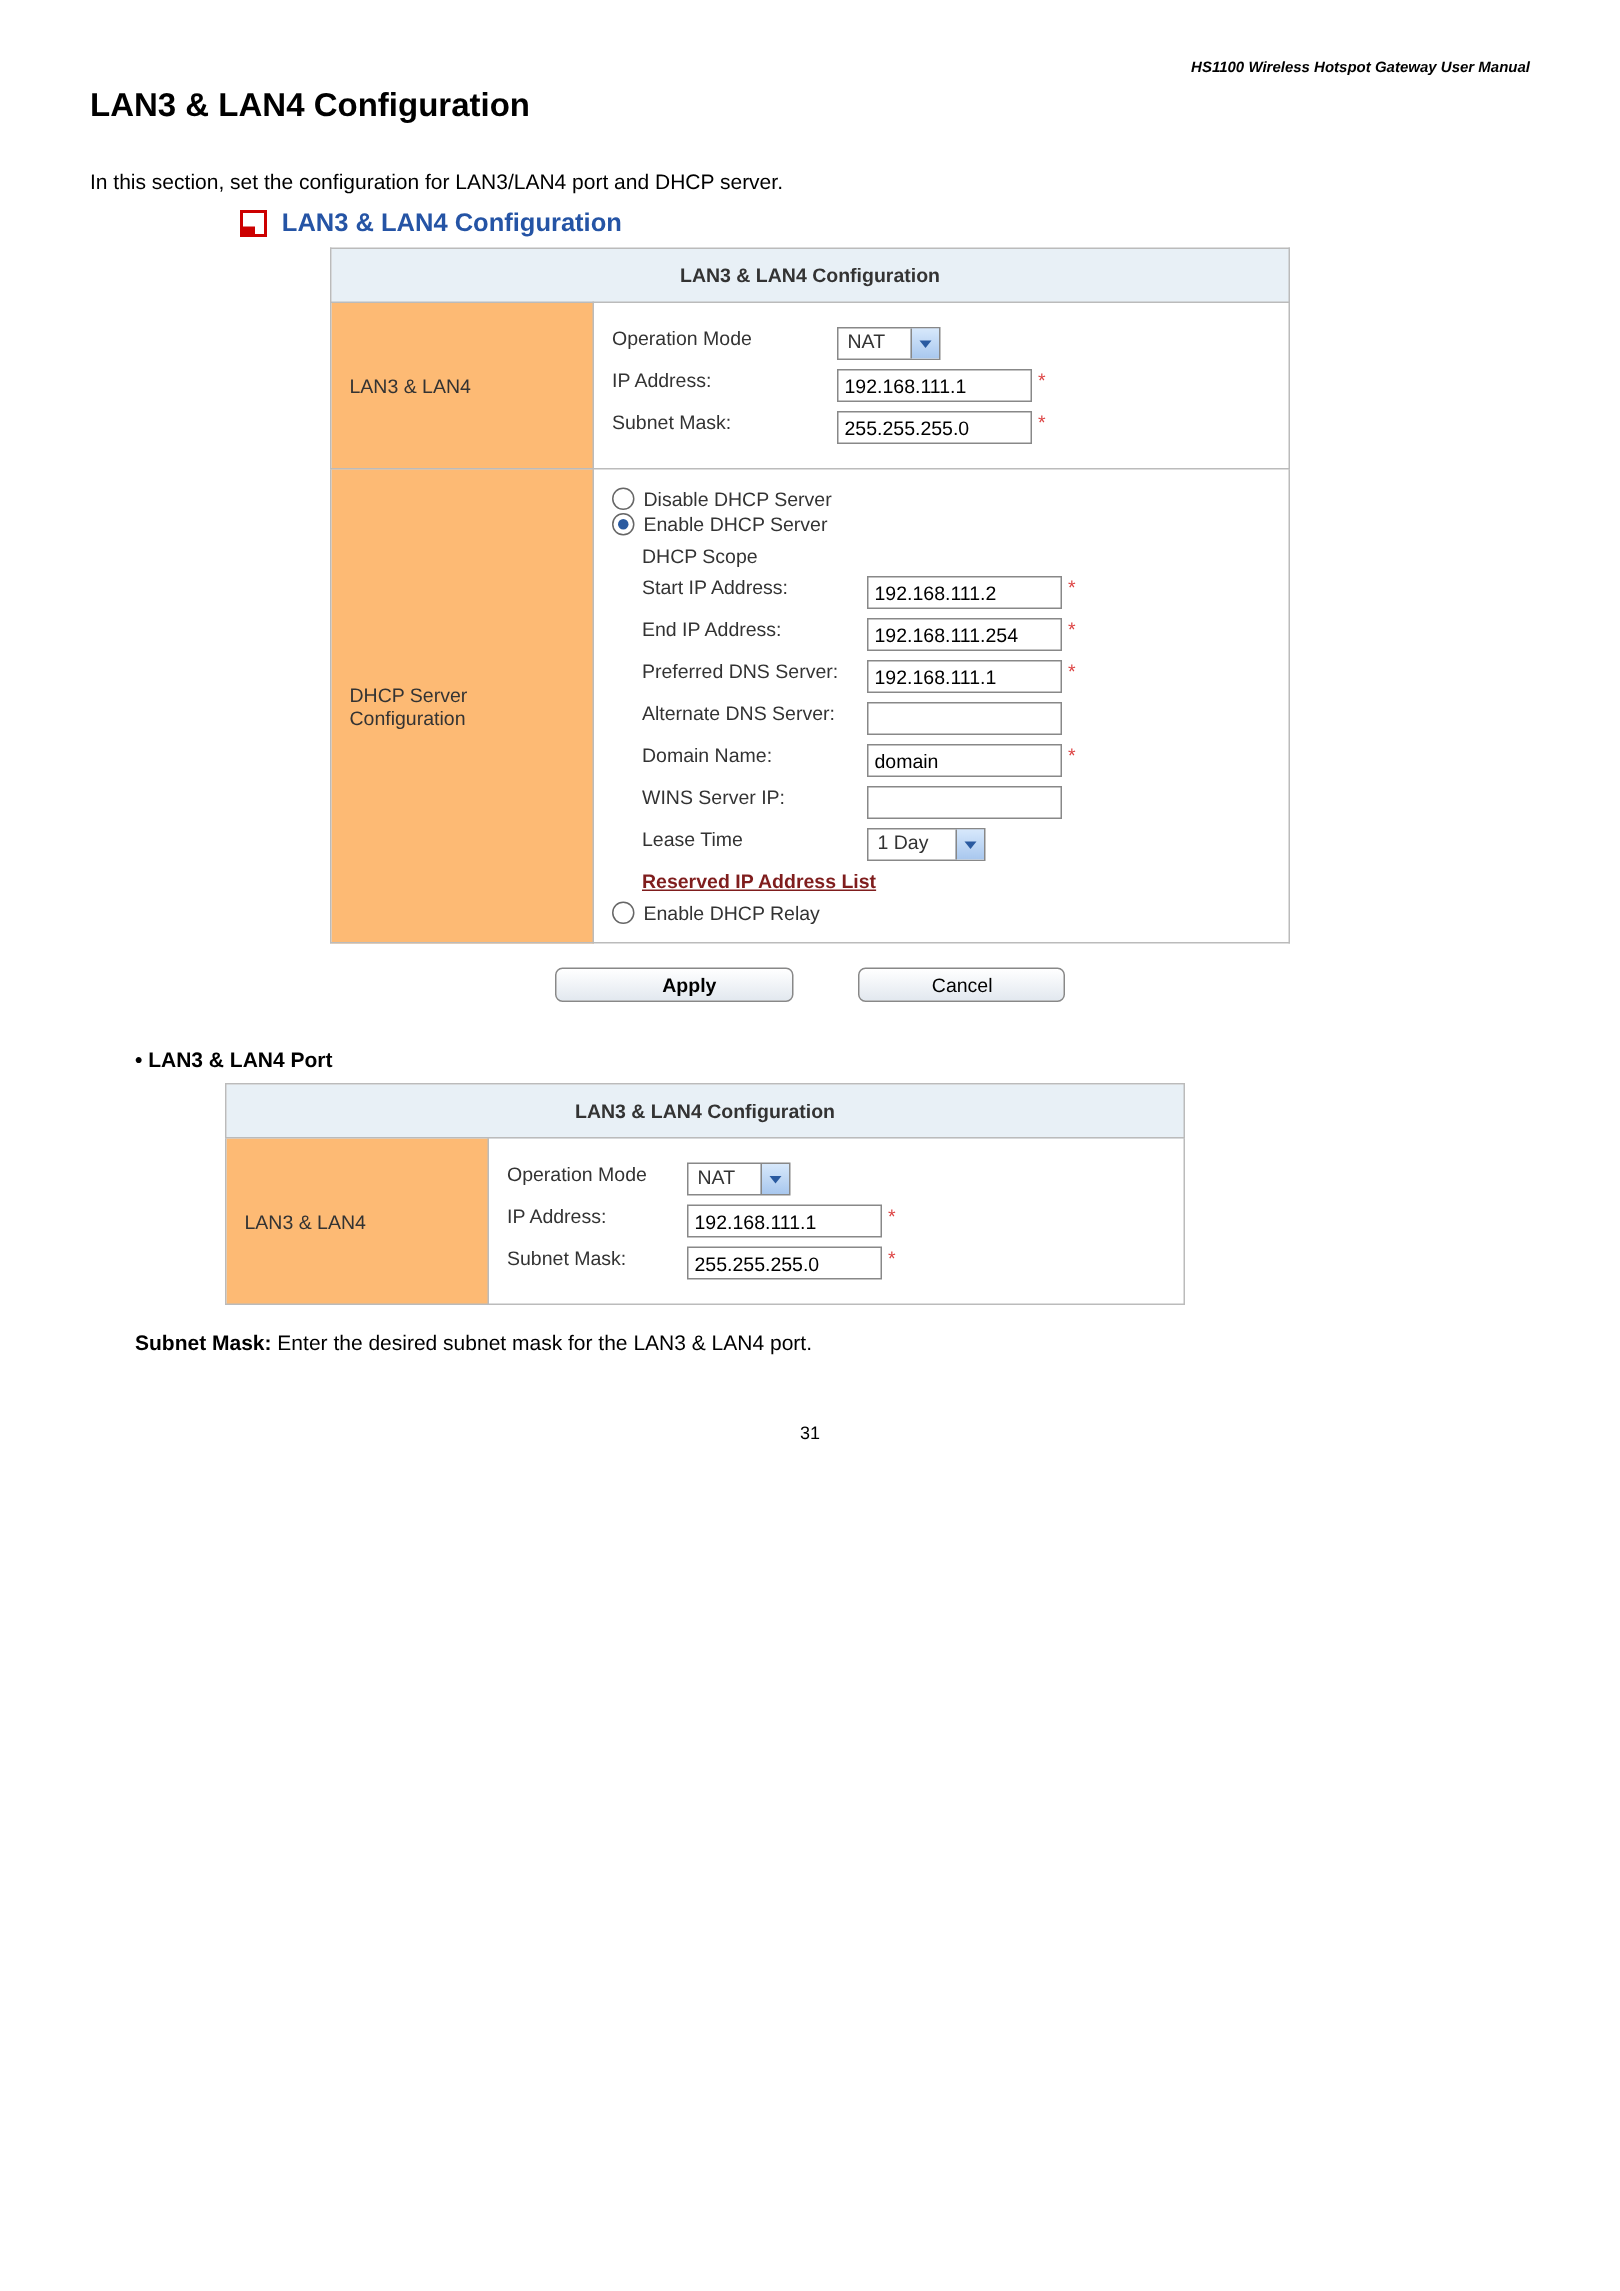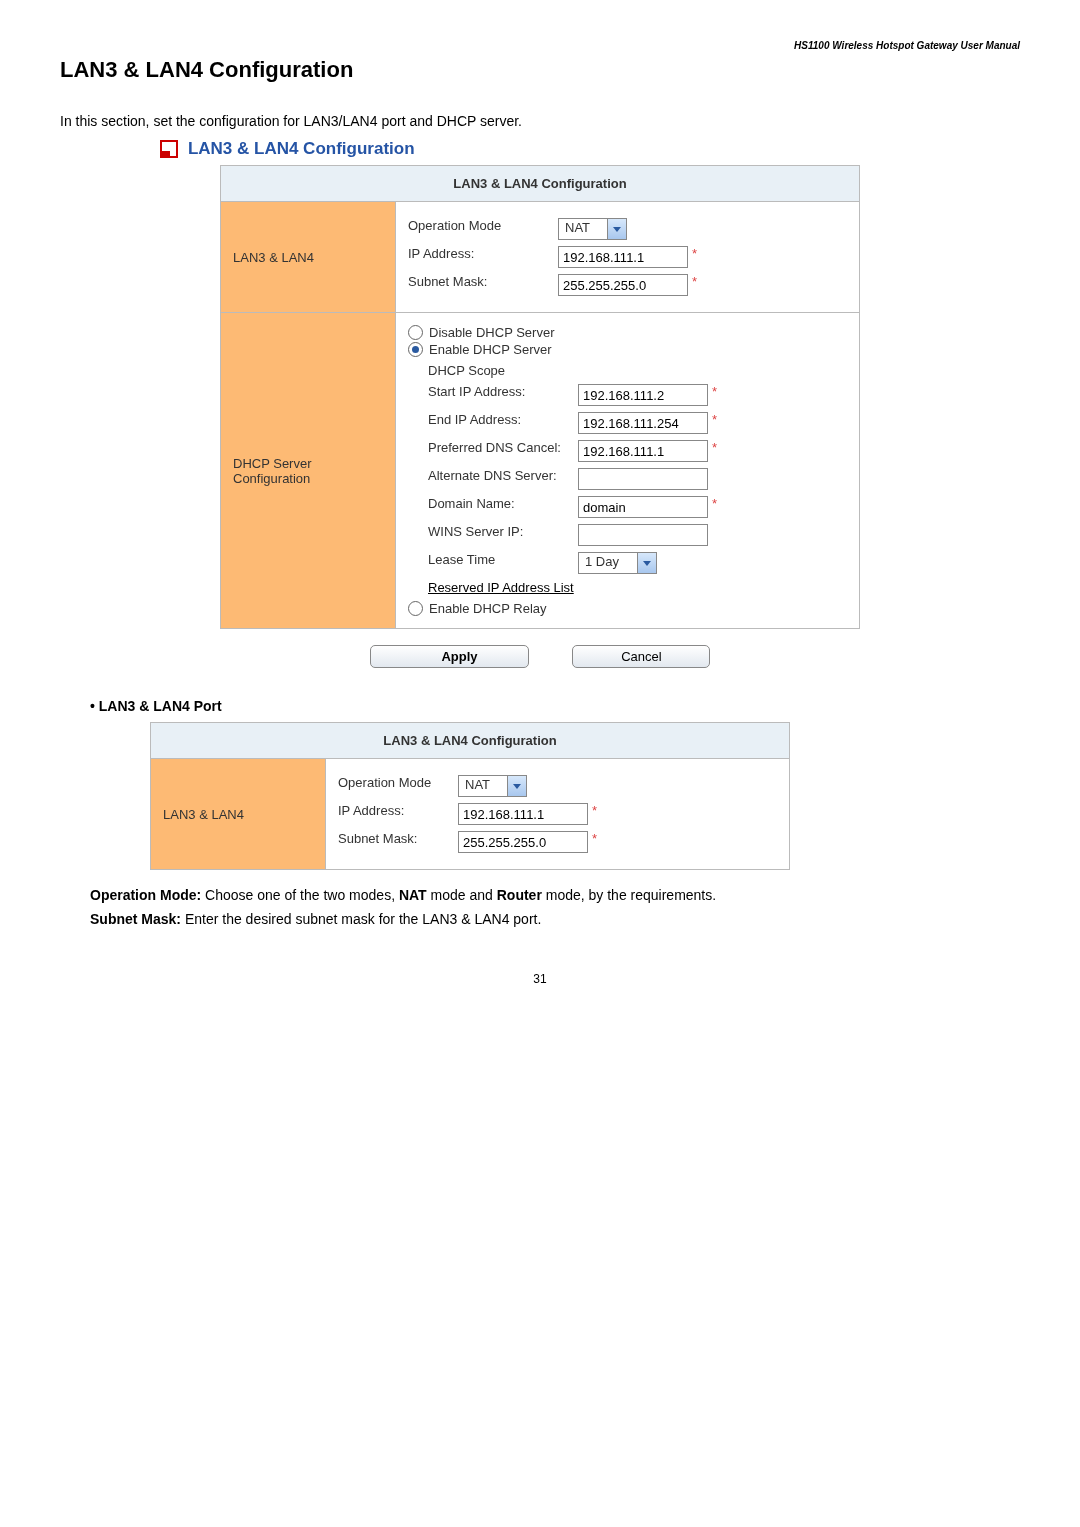--- a/index.html
+++ b/index.html
@@ -143,23 +143,24 @@
     justify-content: center;
   }
   .radio.checked::after {
     content: "";
     width: 7px;
     height: 7px;
     border-radius: 50%;
     background: #2a5aa0;
   }
   .link {
-    color: #000000;
+    color: #7f1d1d;
     text-decoration: underline;
     cursor: pointer;
+    font-weight: bold;
   }
   .btn-row {
     text-align: center;
     margin: 16px 0 30px;
   }
   .pill-btn {
     display: inline-block;
     min-width: 100px;
     padding: 3px 18px;
     border: 1px solid #888;
@@ -260,21 +261,21 @@
         <span class="field-label">Start IP Address:</span>
         <input type="text" value="192.168.111.2" style="">
         <span class="star">*</span>
       </div>
       <div class="field-row indent">
         <span class="field-label">End IP Address:</span>
         <input type="text" value="192.168.111.254" style="">
         <span class="star">*</span>
       </div>
       <div class="field-row indent">
-        <span class="field-label">Preferred DNS Cancel:</span>
+        <span class="field-label">Preferred DNS Server:</span>
         <input type="text" value="192.168.111.1" style="">
         <span class="star">*</span>
       </div>
       <div class="field-row indent">
         <span class="field-label">Alternate DNS Server:</span>
         <input type="text" value="" style="">
       </div>
       <div class="field-row indent">
         <span class="field-label">Domain Name:</span>
         <input type="text" value="domain" style="">
@@ -341,20 +342,17 @@
           <span class="star">*</span>
         </div>
       </td>
     </tr>
   </tbody>
     </table>
 </div>
 
 <div class="desc-block">
   <div>
-    <b>Operation Mode:</b><span> Choose one of the two modes, </span><b>NAT</b><span> mode and </span><b>Router</b><span> mode, by the requirements.</span>
-  </div>
-  <div>
     <b>Subnet Mask:</b><span> Enter the desired subnet mask for the LAN3 &amp; LAN4 port.</span>
   </div>
 </div>
 
 <div class="page-num">31</div>
 
 </body></html>

